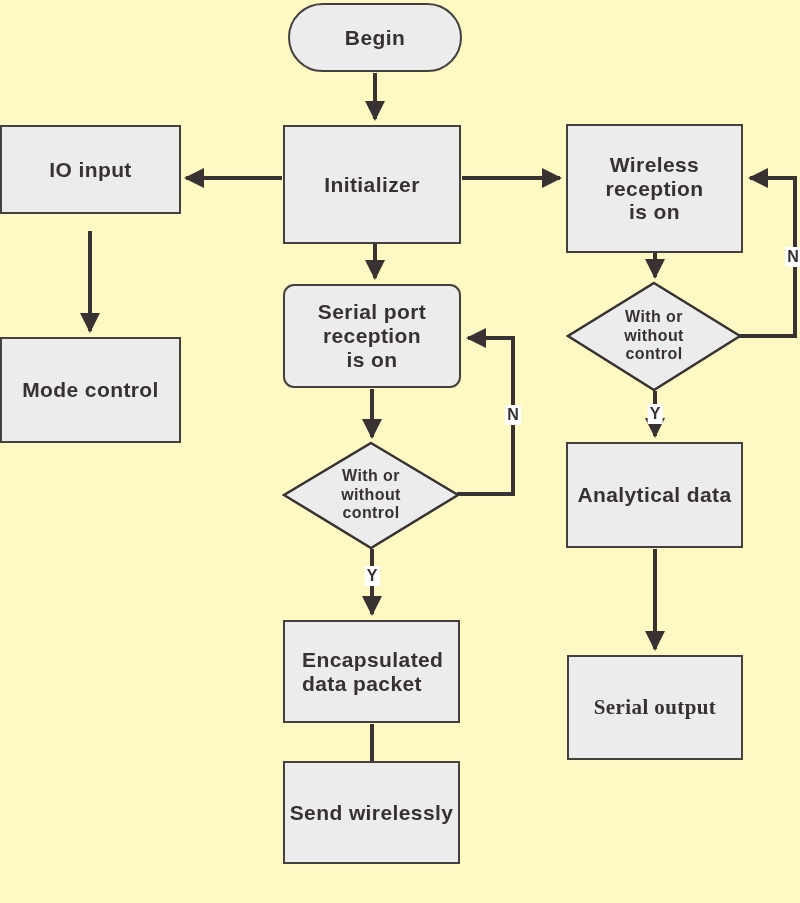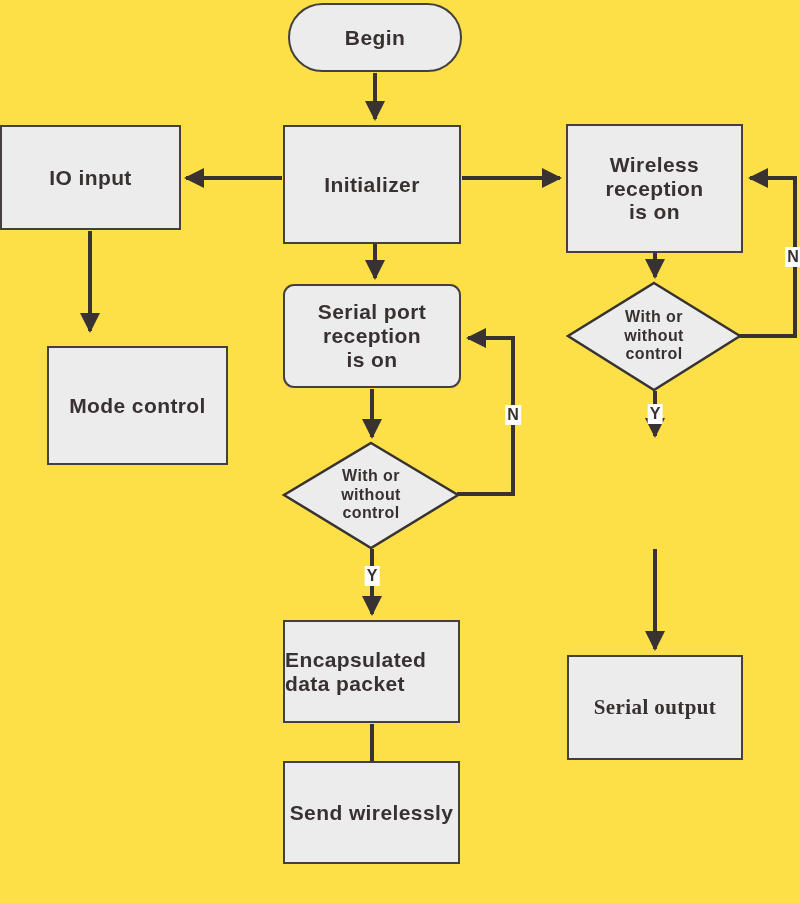--- a/index.html
+++ b/index.html
@@ -5,21 +5,21 @@
   html, body {
     margin: 0;
     padding: 0;
     background: #ffffff;
     font-family: "Liberation Sans", "DejaVu Sans", sans-serif;
   }
   .stage {
     position: relative;
     width: 800px;
     height: 903px;
-    background: #fde047;
+    background: #fef9c3;
     overflow: hidden;
   }
   .wires {
     position: absolute;
     left: 0;
     top: 0;
   }
   .node {
     position: absolute;
     box-sizing: border-box;
@@ -35,20 +35,21 @@
     justify-content: center;
     text-align: center;
     white-space: pre-line;
   }
   .node.stadium {
     border-radius: 35px;
   }
   .node.align-left {
     justify-content: flex-start;
     text-align: left;
+    padding-left: 17px;
   }
   .diamond-label {
     position: absolute;
     color: #383131;
     font-weight: 700;
     font-size: 16px;
     line-height: 1.18;
     letter-spacing: 0.4px;
     display: flex;
     align-items: center;
@@ -97,37 +98,38 @@
     <g stroke="#383232" stroke-width="2.5" fill="#ececec">
       <polygon points="371,443 458,495 371,548 284,495"></polygon>
       <polygon points="654,283 740,336 654,390 568,336"></polygon>
     </g>
   </svg>
 
   <div class="node stadium" style="left:288px; top:3px; width:174px; height:69px;">Begin</div>
 
   <div class="node" style="left:283px; top:125px; width:178px; height:119px;">Initializer</div>
 
-  <div class="node" style="left:0px; top:125px; width:181px; height:105px;">IO input</div>
+  <div class="node" style="left:0px; top:125px; width:181px; height:89px;">IO input</div>
 
-  <div class="node" style="left:0px; top:346px; width:181px; height:119px;margin-left:47px;">Mode control</div>
+  <div class="node" style="left:0px; top:337px; width:181px; height:106px;">Mode control</div>
 
   <div class="node" style="left:566px; top:124px; width:177px; height:129px;">Wireless
 reception
 is on</div>
 
   <div class="node" style="left:283px; top:284px; width:178px; height:104px;border-radius:11px;">Serial port
 reception
 is on</div>
 
   <div class="node align-left" style="left:283px; top:620px; width:177px; height:103px;">Encapsulated
 data packet</div>
 
   <div class="node" style="left:283px; top:761px; width:177px; height:103px;">Send wirelessly</div>
 
+  <div class="node" style="left:566px; top:442px; width:177px; height:106px;">Analytical data</div>
 
   <div class="node" style="left:567px; top:655px; width:176px; height:105px;font-family:Liberation Serif, serif;">Serial output</div>
 
   <div class="diamond-label" style="left:286px; top:454px; width:170px; height:82px;">With or
 without
 control</div>
 
   <div class="diamond-label" style="left:569px; top:295px; width:170px; height:82px;">With or
 without
 control</div>

